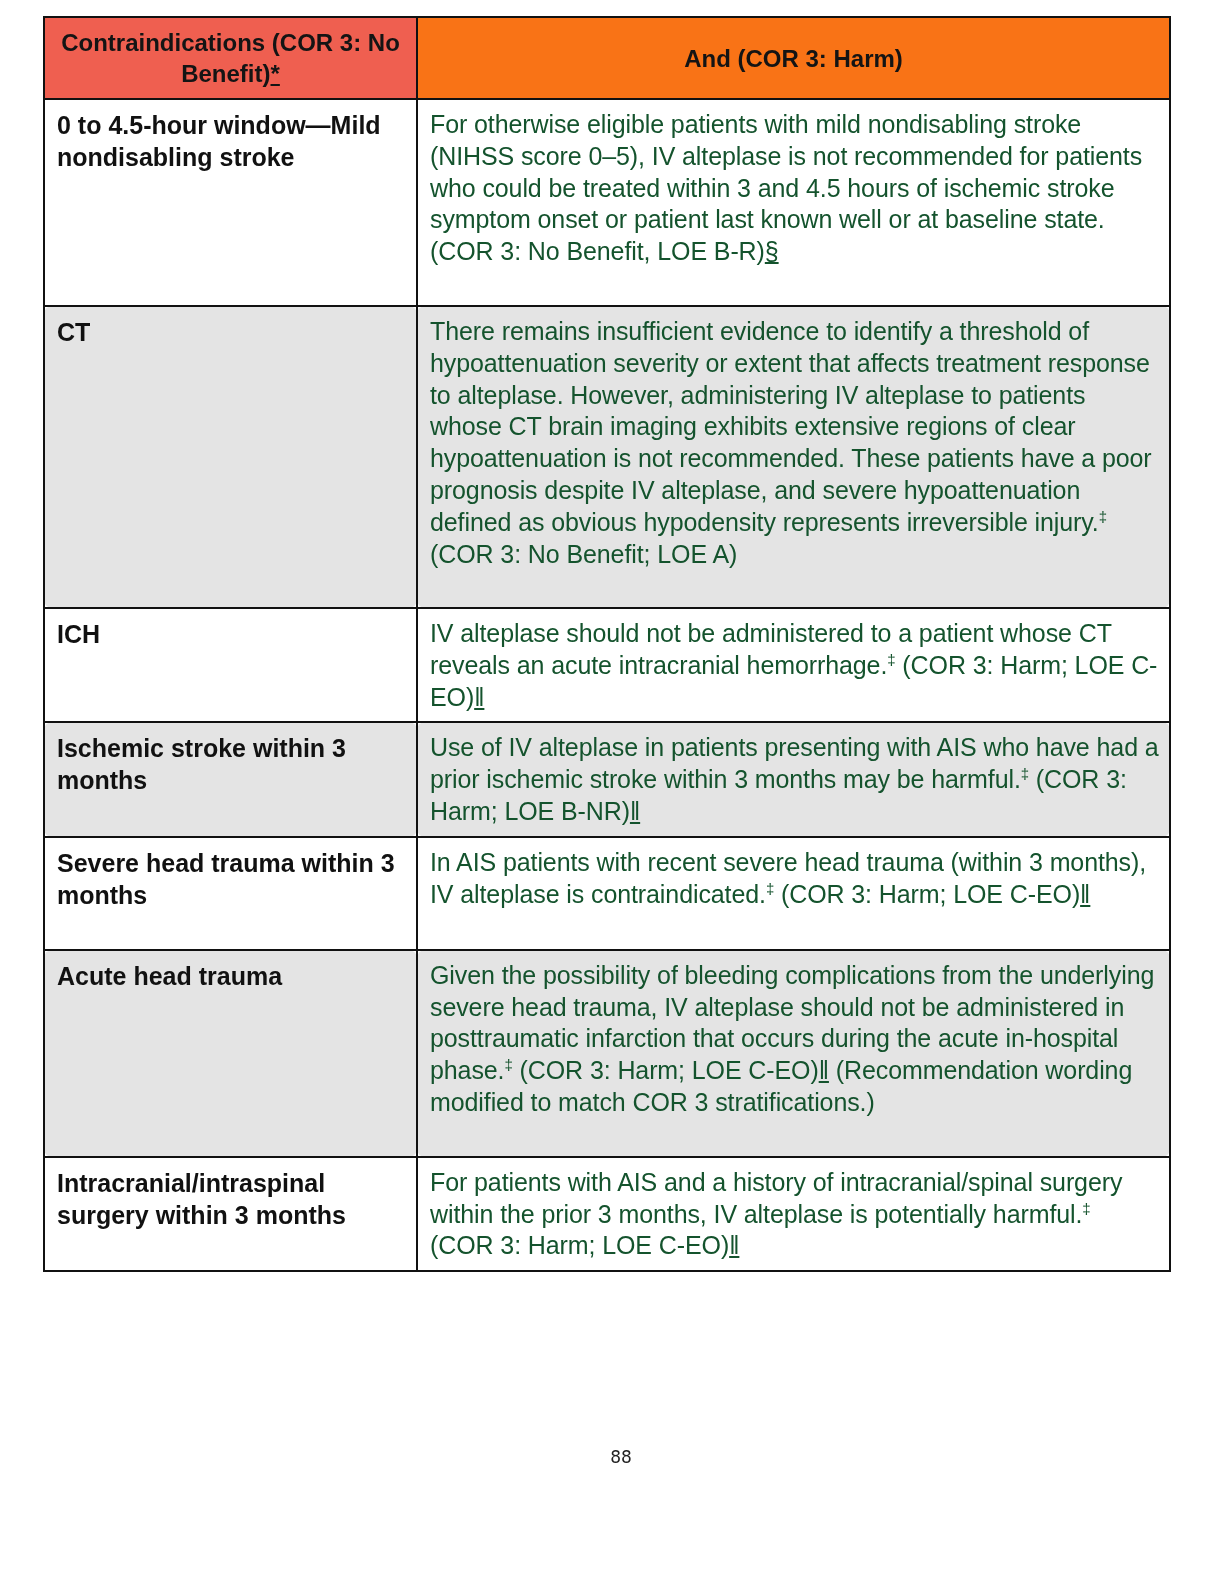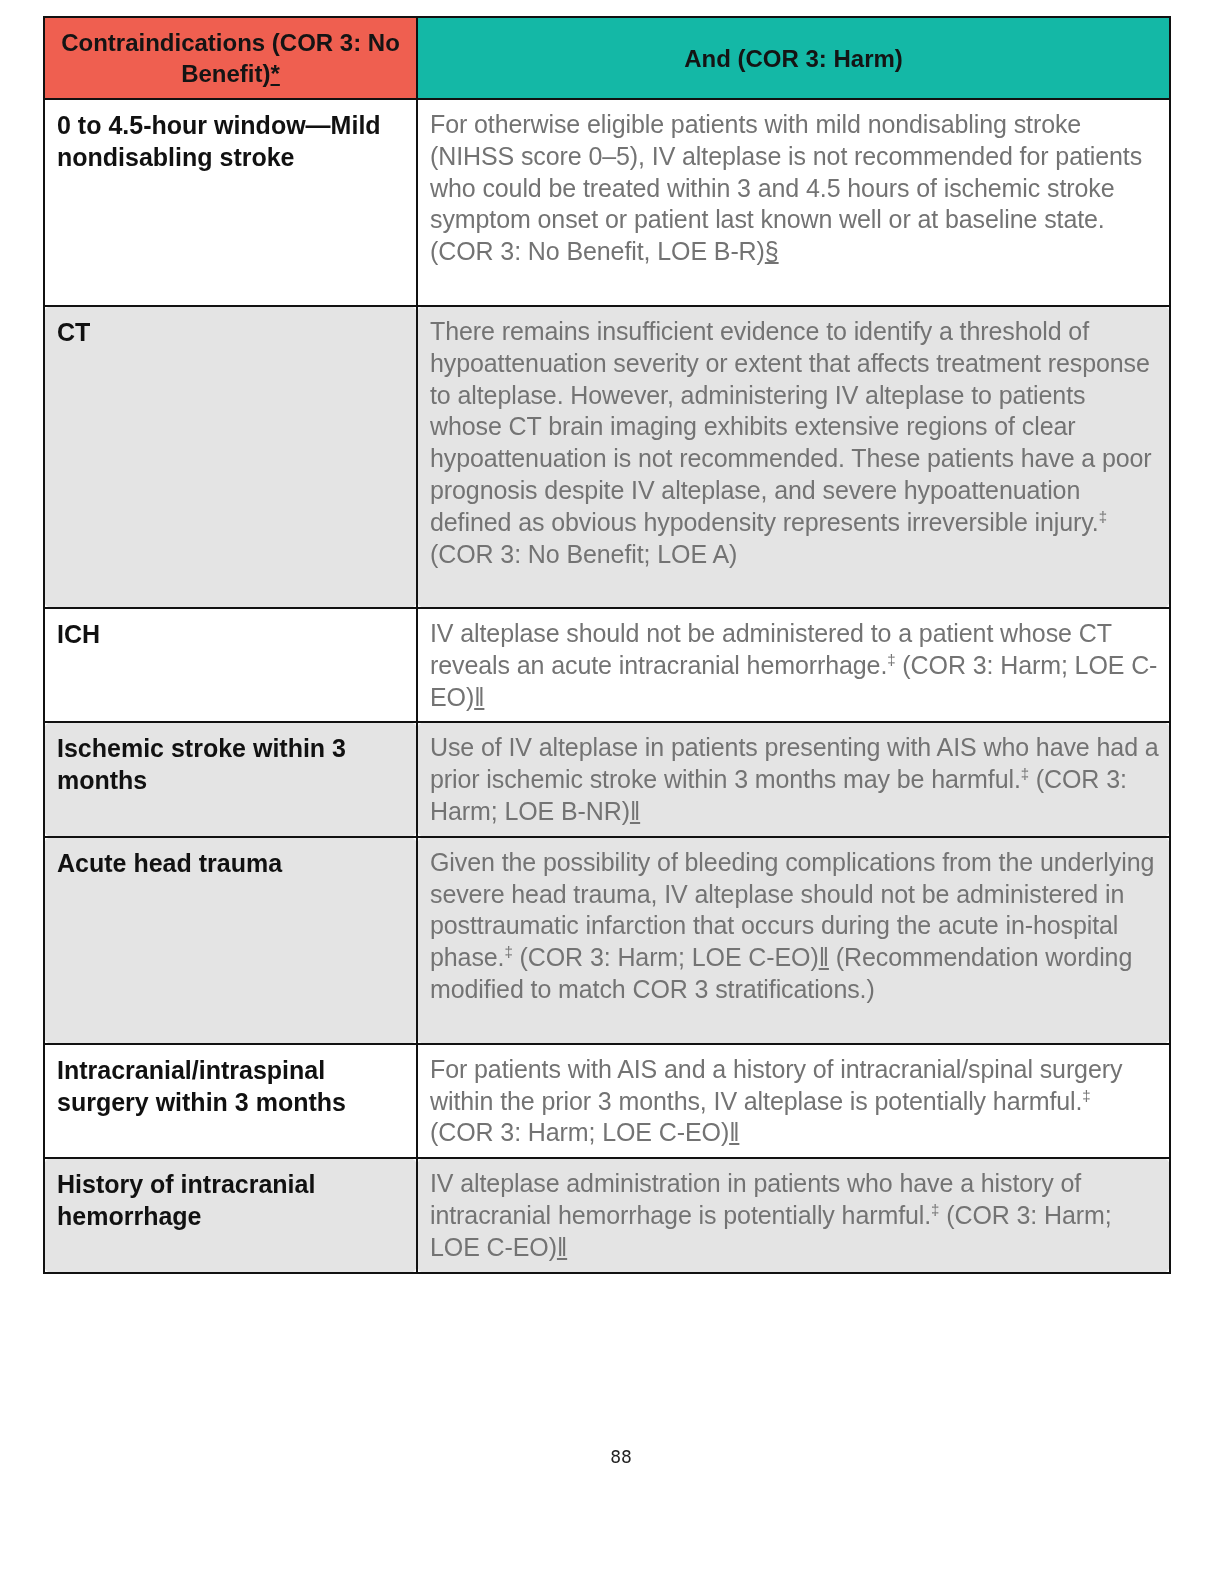--- a/index.html
+++ b/index.html
@@ -14,27 +14,27 @@
   table.ci col.c2 { width: 753px; }
   table.ci th, table.ci td {
     border: 2px solid #111111; vertical-align: top;
   }
   table.ci th {
     height: 76px; vertical-align: middle; text-align: center;
     font-weight: bold; font-size: 24px; line-height: 31px; color: #141414;
     padding: 2px 8px;
   }
   th.h1 { background: #ef5f50; border-bottom: 3px solid #3a0c0c; }
-  th.h2 { background: #14b8a6; border-bottom: 3px solid #3a0c0c; }
+  th.h2 { background: #f97316; border-bottom: 3px solid #3a0c0c; }
   td.label {
     font-weight: bold; font-size: 25px; line-height: 32px; color: #111111;
     padding: 9px 10px 8px 12px;
   }
   td.text {
-    font-size: 25px; line-height: 31.8px; color: #737373;
+    font-size: 25px; line-height: 31.8px; color: #14532d;
     padding: 9px 10px 8px 12px; letter-spacing: -0.1px;
   }
   tr.shaded td { background: #e4e4e4; border-radius: 8px; }
   tr.plain td { background: #ffffff; }
   .u { text-decoration: underline; }
   .sup { font-size: 15px; vertical-align: 9px; line-height: 0; }
   .page-number {
     position: absolute; left: 16px; width: 1210px; top: 1447px; text-align: center;
     font-family: "DejaVu Sans", sans-serif; font-size: 17px; color: #222;
   }
@@ -64,29 +64,29 @@
         <td class="text"><span>There remains insufficient evidence to identify a threshold of hypoattenuation severity or extent that affects treatment response to alteplase. However, administering IV alteplase to patients whose CT brain imaging exhibits extensive regions of clear hypoattenuation is not recommended. These patients have a poor prognosis despite IV alteplase, and severe hypoattenuation defined as obvious hypodensity represents irreversible injury.</span><span class="sup">‡</span><span> (COR 3: No Benefit; LOE A)</span></td>
       </tr>
       <tr class="plain" style="height:111px">
         <td class="label">ICH</td>
         <td class="text"><span>IV alteplase should not be administered to a patient whose CT reveals an acute intracranial hemorrhage.</span><span class="sup">‡</span><span> (COR 3: Harm; LOE C-EO)</span><span class="u">‖</span></td>
       </tr>
       <tr class="shaded" style="height:111px">
         <td class="label">Ischemic stroke within 3 months</td>
         <td class="text"><span>Use of IV alteplase in patients presenting with AIS who have had a prior ischemic stroke within 3 months may be harmful.</span><span class="sup">‡</span><span> (COR 3: Harm; LOE B-NR)</span><span class="u">‖</span></td>
       </tr>
+      <tr class="plain" style="height:113px">
+        <td class="label">Severe head trauma within 3 months</td>
+        <td class="text"><span>In AIS patients with recent severe head trauma (within 3 months), IV alteplase is contraindicated.</span><span class="sup">‡</span><span> (COR 3: Harm; LOE C-EO)</span><span class="u">‖</span></td>
+      </tr>
       <tr class="shaded" style="height:207px">
         <td class="label">Acute head trauma</td>
         <td class="text"><span>Given the possibility of bleeding complications from the underlying severe head trauma, IV alteplase should not be administered in posttraumatic infarction that occurs during the acute in-hospital phase.</span><span class="sup">‡</span><span> (COR 3: Harm; LOE C-EO)</span><span class="u">‖</span><span> (Recommendation wording modified to match COR 3 stratifications.)</span></td>
       </tr>
       <tr class="plain" style="height:111px">
         <td class="label">Intracranial/intraspinal surgery within 3 months</td>
         <td class="text"><span>For patients with AIS and a history of intracranial/spinal surgery within the prior 3 months, IV alteplase is potentially harmful.</span><span class="sup">‡</span><span> (COR 3: Harm; LOE C-EO)</span><span class="u">‖</span></td>
       </tr>
-      <tr class="shaded" style="height:111px">
-        <td class="label">History of intracranial hemorrhage</td>
-        <td class="text"><span>IV alteplase administration in patients who have a history of intracranial hemorrhage is potentially harmful.</span><span class="sup">‡</span><span> (COR 3: Harm; LOE C-EO)</span><span class="u">‖</span></td>
-      </tr>
     </tbody>
   </table>
 
   <div class="page-number">88</div>
 </div>
 
 </body></html>

